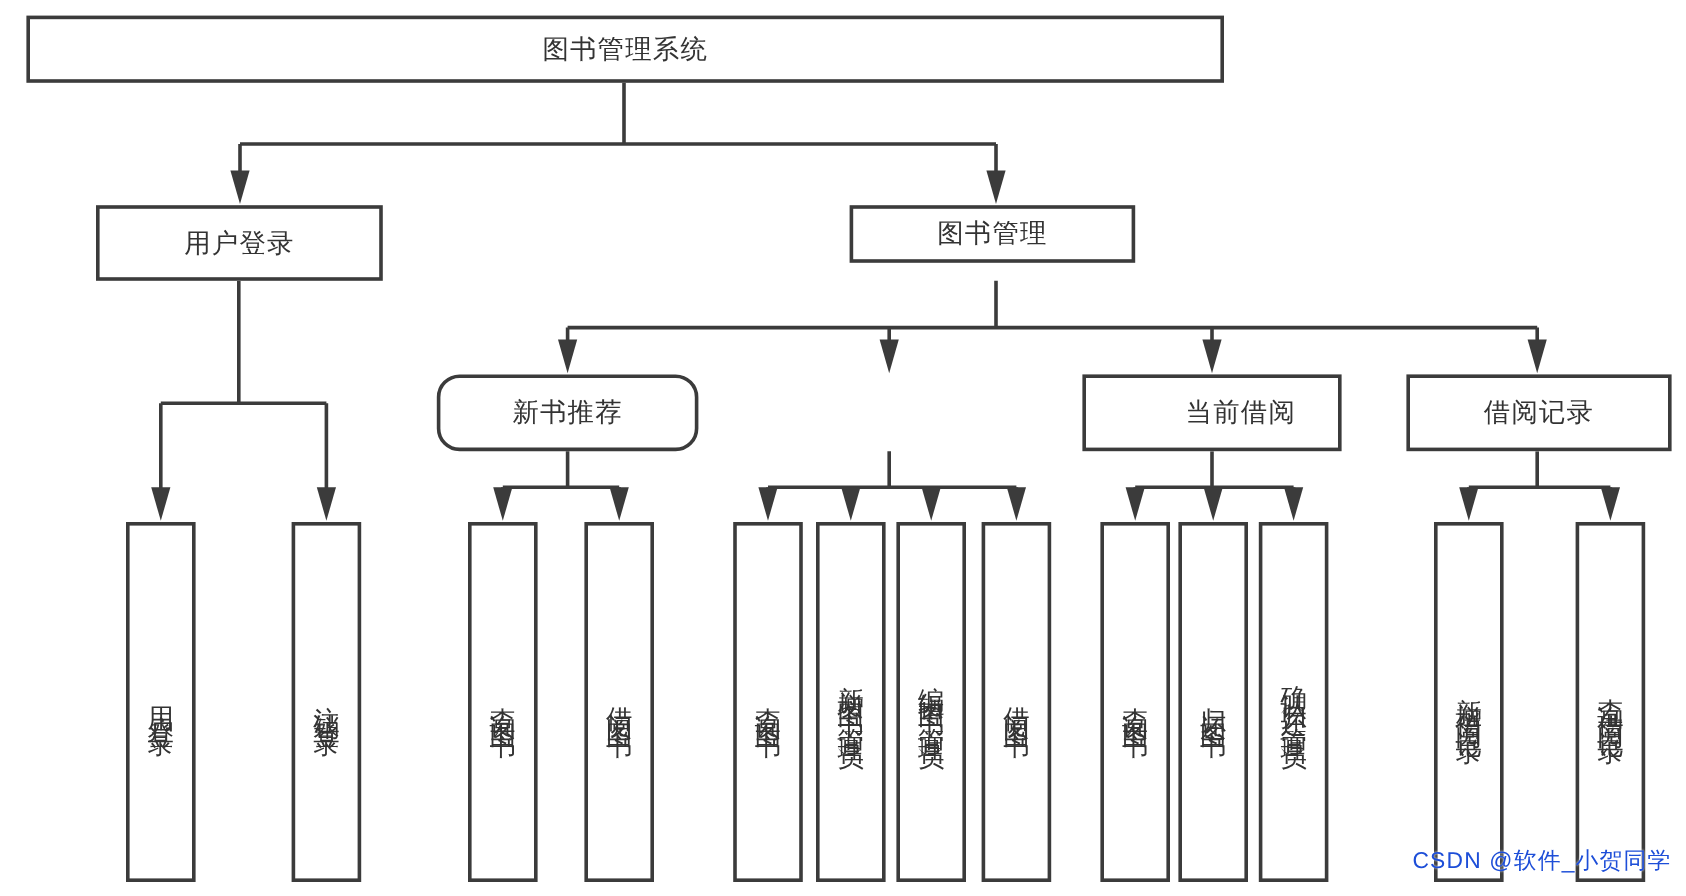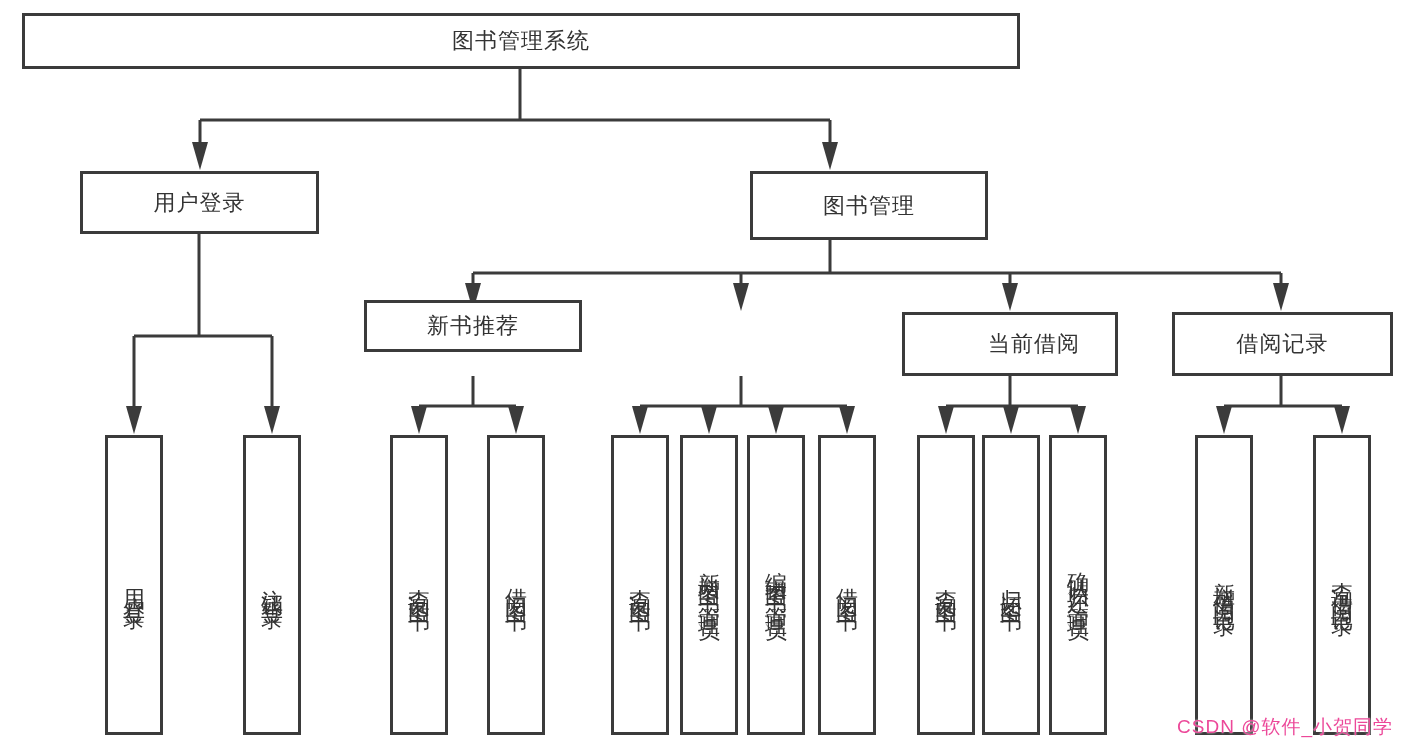--- a/index.html
+++ b/index.html
@@ -32,23 +32,23 @@
   }
   .node.vert {
     writing-mode: vertical-rl;
     letter-spacing: 7px;
     font-size: 22px;
     line-height: 1;
   }
   .watermark {
     position: absolute;
     right: 12px;
-    bottom: 7px;
+    bottom: 17px;
     font-size: 19px;
-    color: #ec4899;
+    color: #1d4ed8;
     letter-spacing: 1px;
     text-shadow: 0 0 2px #ffffff;
     z-index: 5;
     white-space: nowrap;
   }
 </style>
 </head>
 <body>
 
 <div class="canvas">
@@ -99,23 +99,23 @@
     <g>
       <path class="ln" d="M1281 376 V406 M1224 406 H1342 M1224 406 V420 M1342 406 V420"></path>
       <polygon class="ah" points="1216,406 1232,406 1224,434"></polygon>
       <polygon class="ah" points="1334,406 1350,406 1342,434"></polygon>
     </g>
   </svg>
 
   <div class="node" style="left:22px; top:13px; width:998px; height:56px;">图书管理系统</div>
 
   <div class="node" style="left:80px; top:171px; width:239px; height:63px;">用户登录</div>
-  <div class="node" style="left:750px; top:171px; width:238px; height:69px;">图书管理</div>
+  <div class="node" style="left:708px; top:171px; width:238px; height:48px;">图书管理</div>
 
-  <div class="node" style="left:364px; top:300px; width:218px; height:52px;">新书推荐</div>
+  <div class="node" style="left:364px; top:312px; width:218px; height:64px;border-radius:19px;">新书推荐</div>
   <div class="node" style="left:902px; top:312px; width:216px; height:64px;padding-left:48px;">当前借阅</div>
   <div class="node" style="left:1172px; top:312px; width:221px; height:64px;">借阅记录</div>
 
   <div class="node vert" style="left:105px; top:435px; width:58px; height:300px;">用户登录</div>
   <div class="node vert" style="left:243px; top:435px; width:58px; height:300px;">注销登录</div>
 
   <div class="node vert" style="left:390px; top:435px; width:58px; height:300px;">查询图书</div>
   <div class="node vert" style="left:487px; top:435px; width:58px; height:300px;">借阅图书</div>
 
   <div class="node vert" style="left:611px; top:435px; width:58px; height:300px;">查询图书</div>

